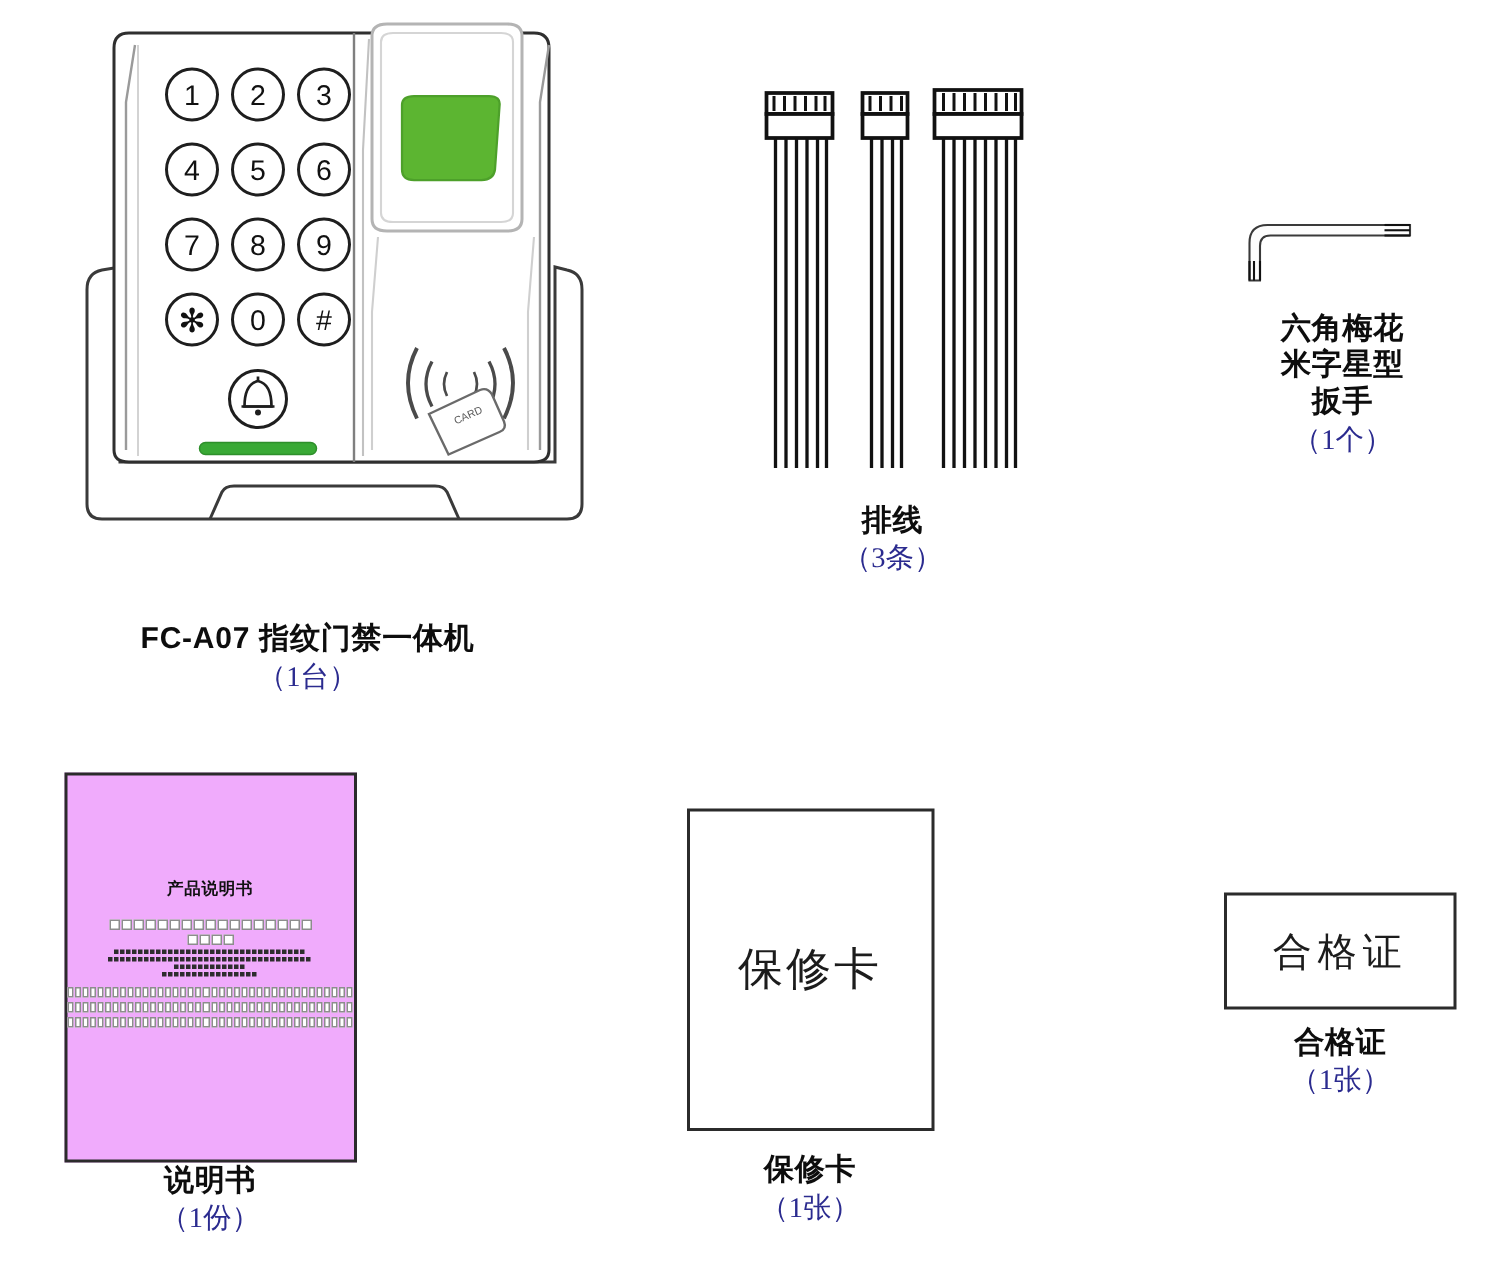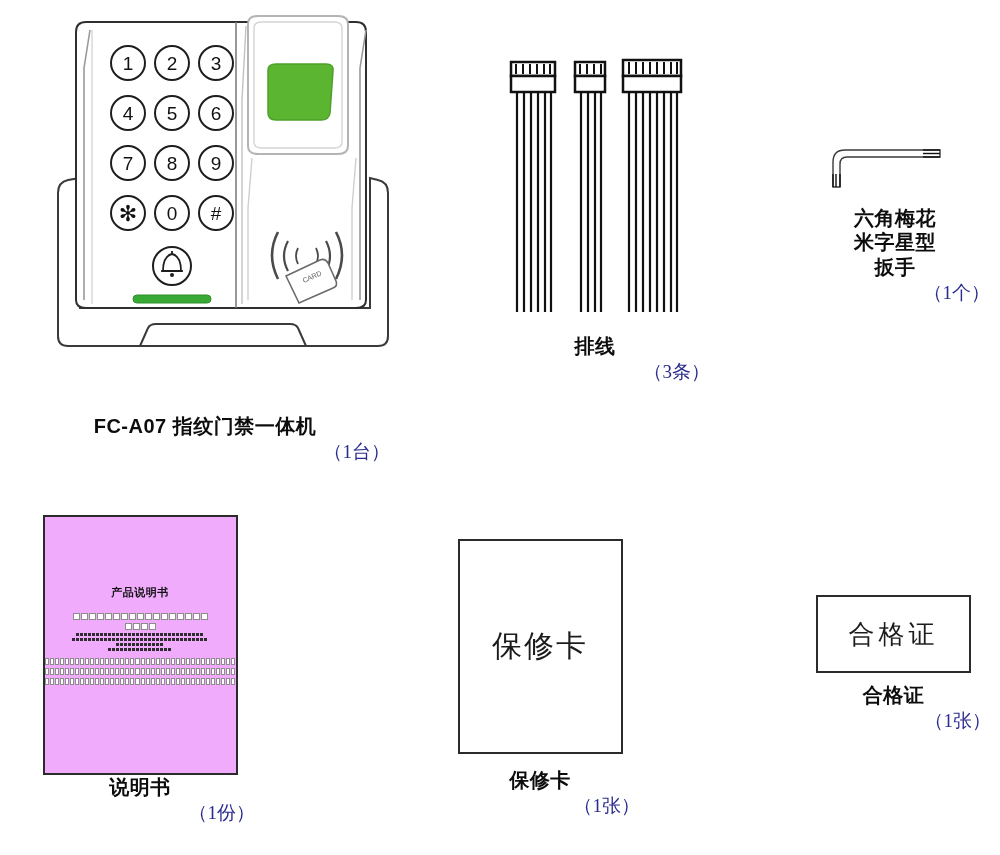--- a/index.html
+++ b/index.html
@@ -29,21 +29,20 @@
     letter-spacing: 0.5px;
     white-space: nowrap;
   }
   .caption .name.multiline { white-space: normal; }
   .caption .qty {
     color: #2b2b8f;
     font-size: 19px;
     font-family: "Liberation Serif", "DejaVu Serif", serif;
     margin-top: 2px;
     white-space: nowrap;
-    text-align: right;
   }
 
   
   #device-block { left: 20px; top: 8px; width: 370px; height: 460px; }
   .device-svg { display: block; }
 
   
   #cables-block { left: 480px; top: 50px; width: 230px; height: 345px; }
 
   

